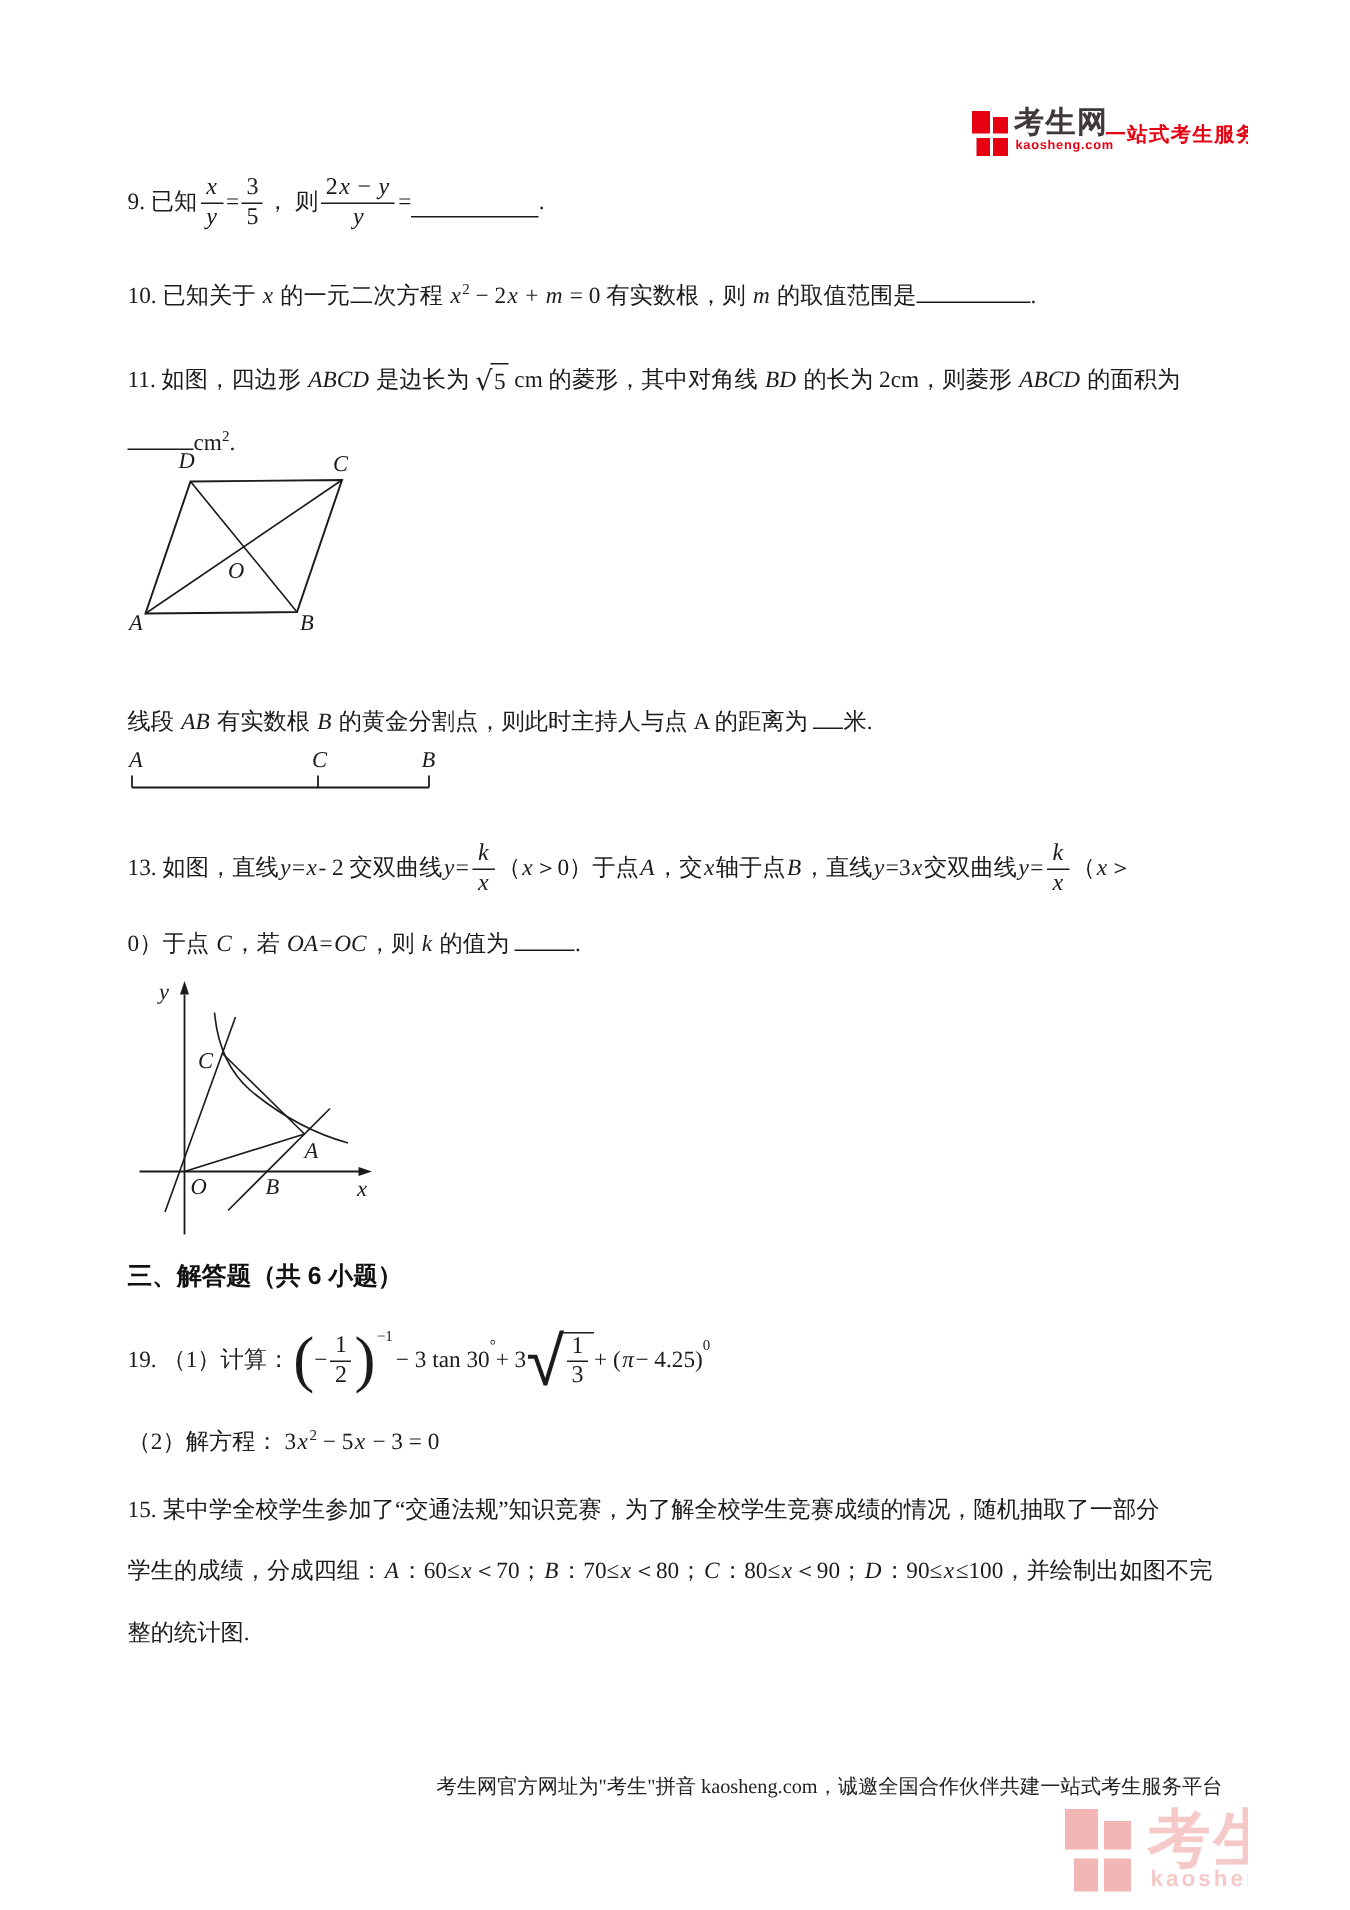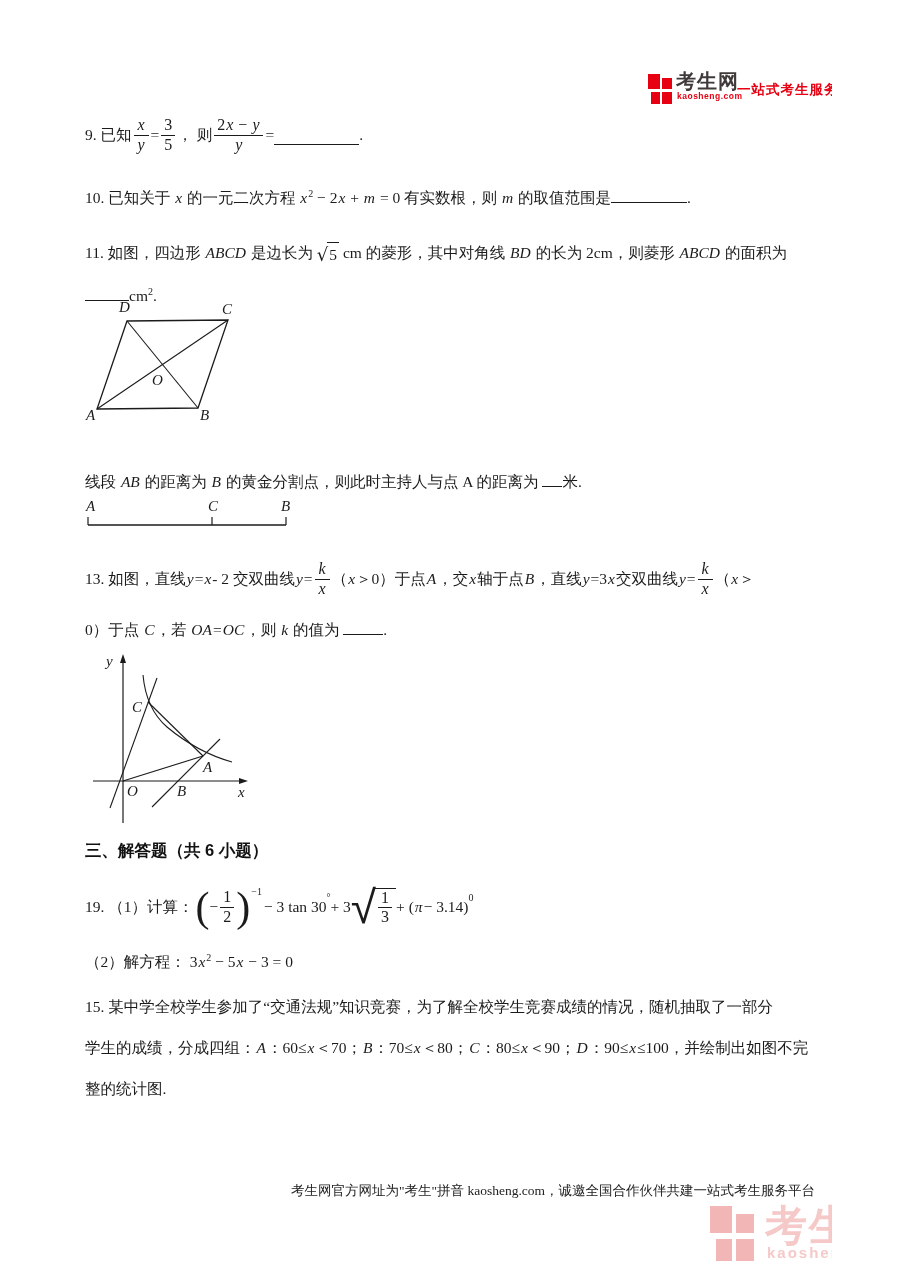--- a/index.html
+++ b/index.html
@@ -104,21 +104,21 @@
     <polygon points="12,113 113,112 143,24 42,25" fill="none" stroke="#1b1b1b" stroke-width="1.3"></polygon>
     <line x1="12" y1="113" x2="143" y2="24" stroke="#1b1b1b" stroke-width="1.1"></line>
     <line x1="42" y1="25" x2="113" y2="112" stroke="#1b1b1b" stroke-width="1.1"></line>
     <text class="fl" x="34" y="16">D</text>
     <text class="fl" x="137" y="18">C</text>
     <text class="fl" x="1" y="124">A</text>
     <text class="fl" x="115" y="124">B</text>
     <text class="fl" x="67" y="89">O</text>
   </svg>
 
-  <div class="line" style="top:470px;"><span class="t">线段 </span><span class="it">AB</span><span class="t"> 的距离为 </span><span class="it">B</span><span class="t"> 的黄金分割点，则此时主持人与点 A 的距离为 </span><span class="blank" style="width: 20px;"></span><span class="t">米.</span></div>
+  <div class="line" style="top:470px;"><span class="t">线段 </span><span class="it">AB</span><span class="t"> 有实数根 </span><span class="it">B</span><span class="t"> 的黄金分割点，则此时主持人与点 A 的距离为 </span><span class="blank" style="width: 20px;"></span><span class="t">米.</span></div>
 
   <svg class="figure" style="left:80px;top:496px;" width="230" height="42" viewBox="0 0 230 42">
     <line x1="8" y1="29" x2="206" y2="29" stroke="#1b1b1b" stroke-width="1.3"></line>
     <line x1="8" y1="21" x2="8" y2="29" stroke="#1b1b1b" stroke-width="1.2"></line>
     <line x1="132" y1="21" x2="132" y2="29" stroke="#1b1b1b" stroke-width="1.2"></line>
     <line x1="206" y1="21" x2="206" y2="29" stroke="#1b1b1b" stroke-width="1.2"></line>
     <text class="fl" x="6" y="15">A</text>
     <text class="fl" x="128" y="15">C</text>
     <text class="fl" x="201" y="15">B</text>
   </svg>
@@ -199,21 +199,21 @@
       <span class="t"> + 3</span>
       <span class="sqrt big">
         <span class="sign">√</span>
         <span class="sbody"><span class="frac">
             <span class="num"><span class="t">1</span></span>
             <span class="den"><span class="t">3</span></span>
           </span></span>
       </span>
       <span class="t"> + (</span>
       <span class="it">π</span>
-      <span class="t"> − 3.14)</span>
+      <span class="t"> − 4.25)</span>
       <span class="sup">0</span>
     </div>
   <div class="line" style="top:950px;"><span class="t">（2）解方程： 3</span><span class="it">x</span><span class="sup">2</span><span class="t"> − 5</span><span class="it">x</span><span class="t"> − 3 = 0</span></div>
 
   <div class="line" style="top:995px;text-align:center;"><span class="t">15. 某中学全校学生参加了“交通法规”知识竞赛，为了解全校学生竞赛成绩的情况，随机抽取了一部分</span></div>
   <div class="line" style="top:1036px;"><span class="t">学生的成绩，分成四组：</span><span class="it">A</span><span class="t">：60≤</span><span class="it">x</span><span class="t">＜70；</span><span class="it">B</span><span class="t">：70≤</span><span class="it">x</span><span class="t">＜80；</span><span class="it">C</span><span class="t">：80≤</span><span class="it">x</span><span class="t">＜90；</span><span class="it">D</span><span class="t">：90≤</span><span class="it">x</span><span class="t">≤100，并绘制出如图不完</span></div>
   <div class="line" style="top:1077px;"><span class="t">整的统计图.</span></div>
 
   <div class="footer-line">考生网官方网址为"考生"拼音 kaosheng.com，诚邀全国合作伙伴共建一站式考生服务平台</div>
 

